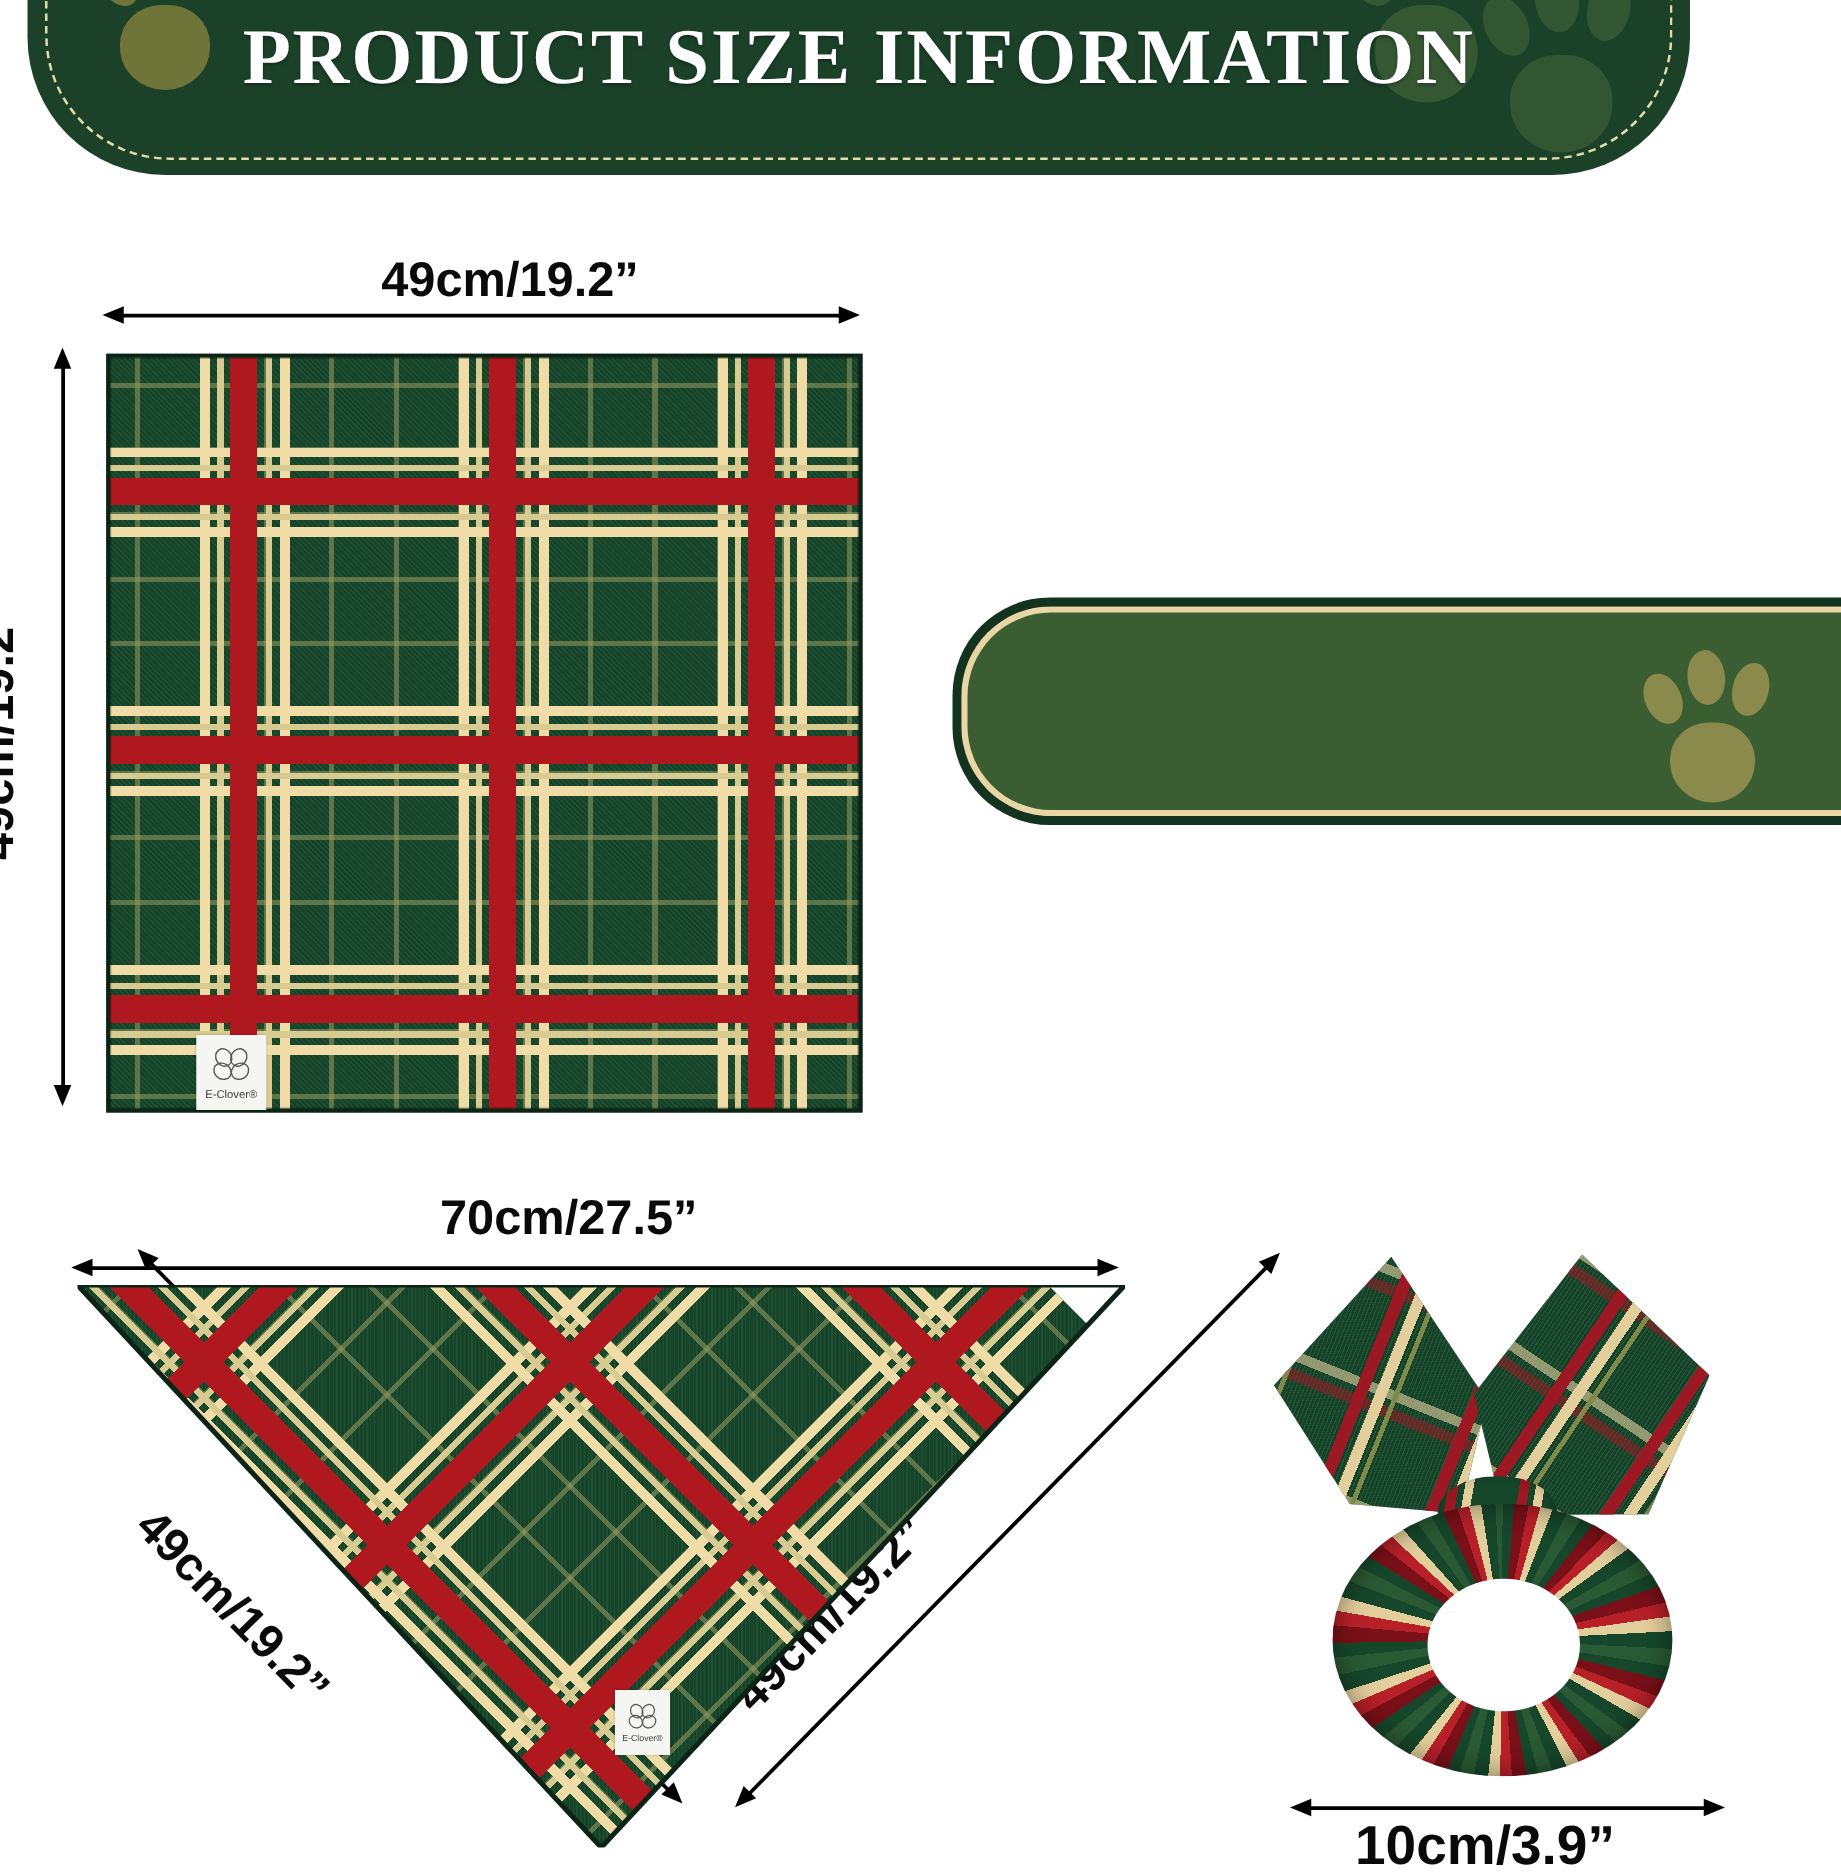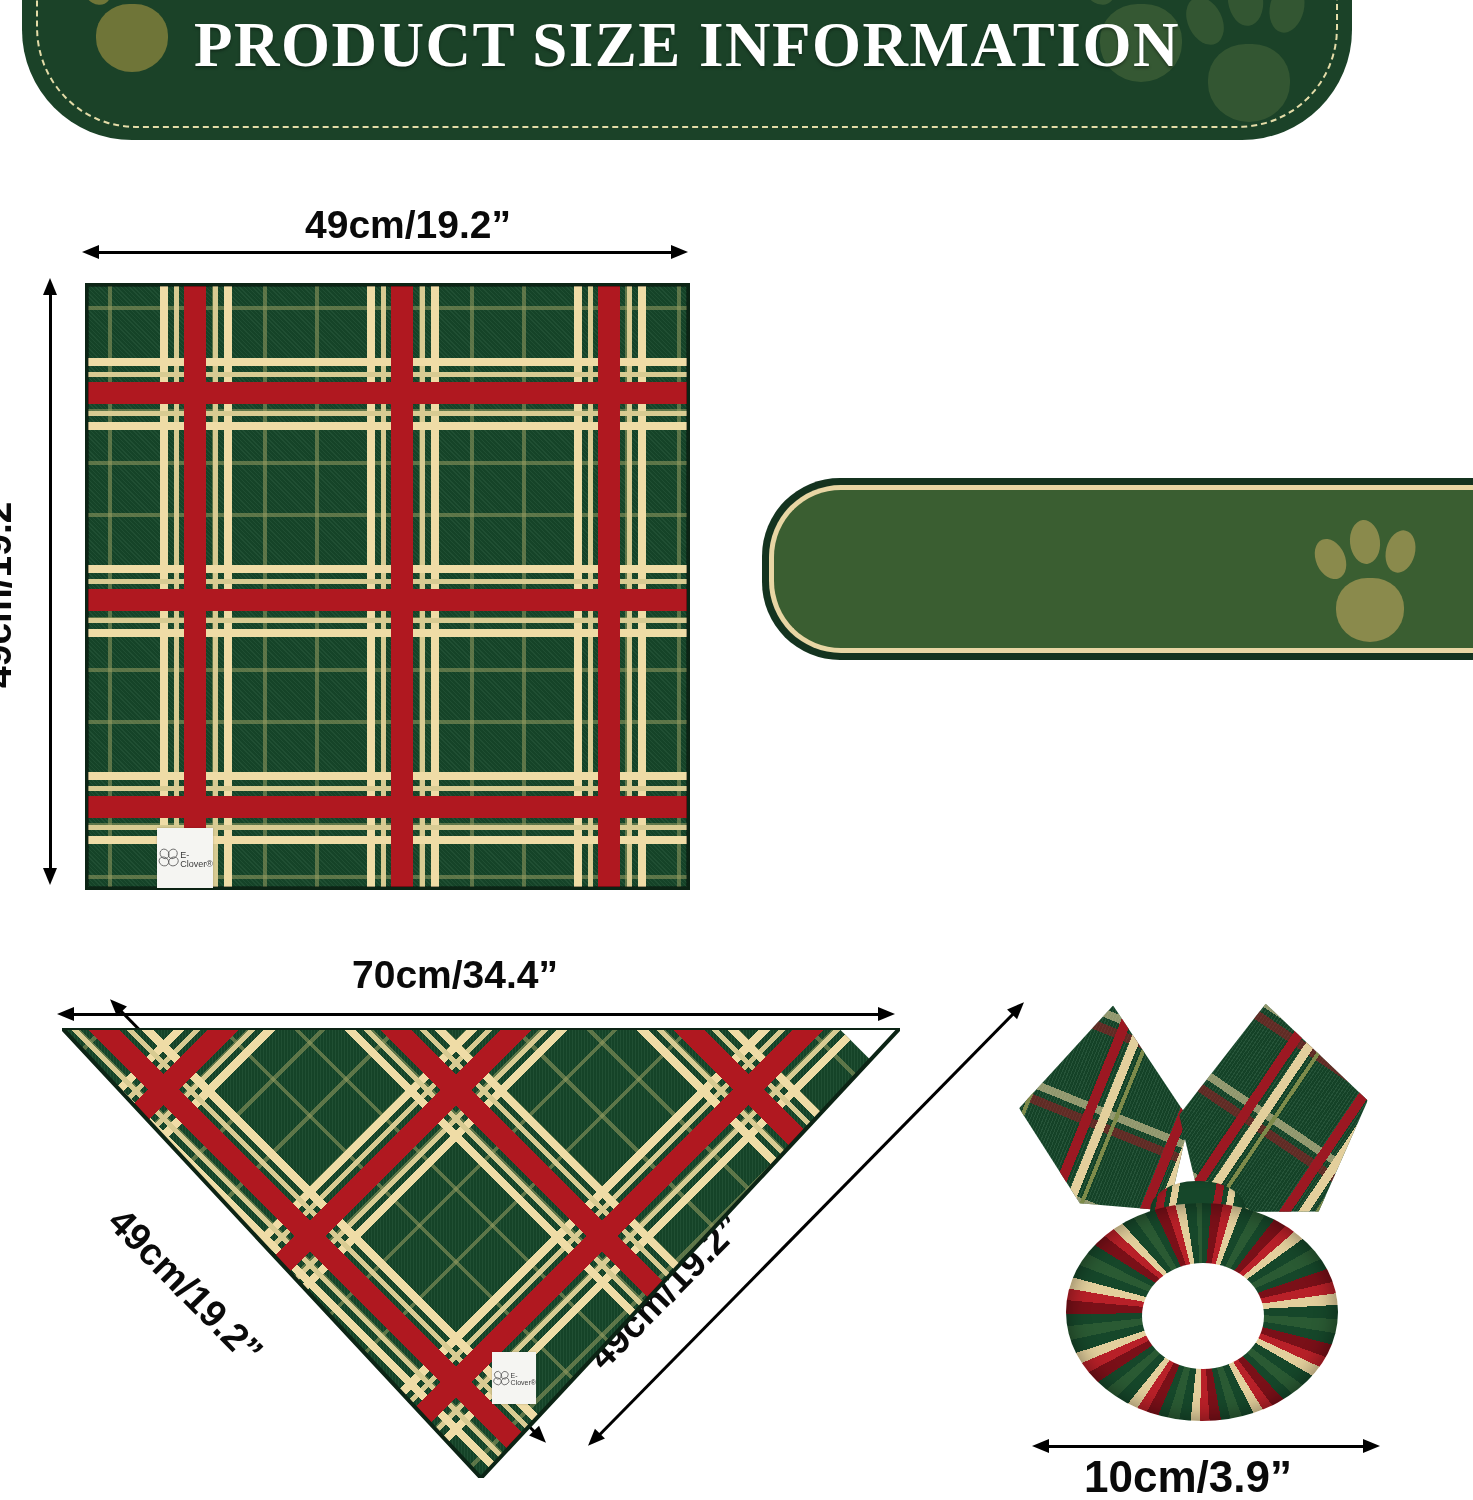--- a/index.html
+++ b/index.html
@@ -125,21 +125,21 @@
   .square-bandana {
     position: absolute;
     border: 3px solid #0c2415;
     box-shadow: inset 0 0 0 1px rgba(0,0,0,0.35);
   }
 
   
   .tag {
     position: absolute;
     background: #f5f5f2;
-    display: flex; flex-direction: row;
+    display: flex; flex-direction: column;
     align-items: center; justify-content: center;
     box-shadow: 0 0 2px rgba(0,0,0,0.25);
   }
   .tag .clover { display: block; }
   .tag .tagtxt {
     font-family: "Liberation Sans", sans-serif;
     color: #3a3a3a; line-height: 1;
   }
 
   
@@ -313,21 +313,21 @@
         <div class="pad" style="left:24px; top:66px; width:68px; height:64px; border-radius:46% 46% 50% 50%;"></div>
       </div>
     </div>
   </div>
 
   <div class="arrow-h" style="left:57px; top:1005px; width:838px;">
     <div class="hL"></div>
     <div class="bar"></div>
     <div class="hR"></div>
   </div>
-  <div class="dim" style="left:352px; top:953px; font-size:39px;">70cm/34.4”</div>
+  <div class="dim" style="left:352px; top:953px; font-size:39px;">70cm/27.5”</div>
 
   <div class="arrow-h" style="left:17px; top:1212px; width:622px; transform:rotate(45.5deg); transform-origin:center;">
     <div class="hL"></div>
     <div class="bar"></div>
     <div class="hR"></div>
   </div>
   <div class="dim" style="left:85px; top:1265px; font-size:38px; transform:rotate(45.5deg); transform-origin:center;">49cm/19.2”</div>
 
   <div class="arrow-h" style="left:495px; top:1215px; width:622px; transform:rotate(-45.5deg); transform-origin:center;">
     <div class="hL"></div>

